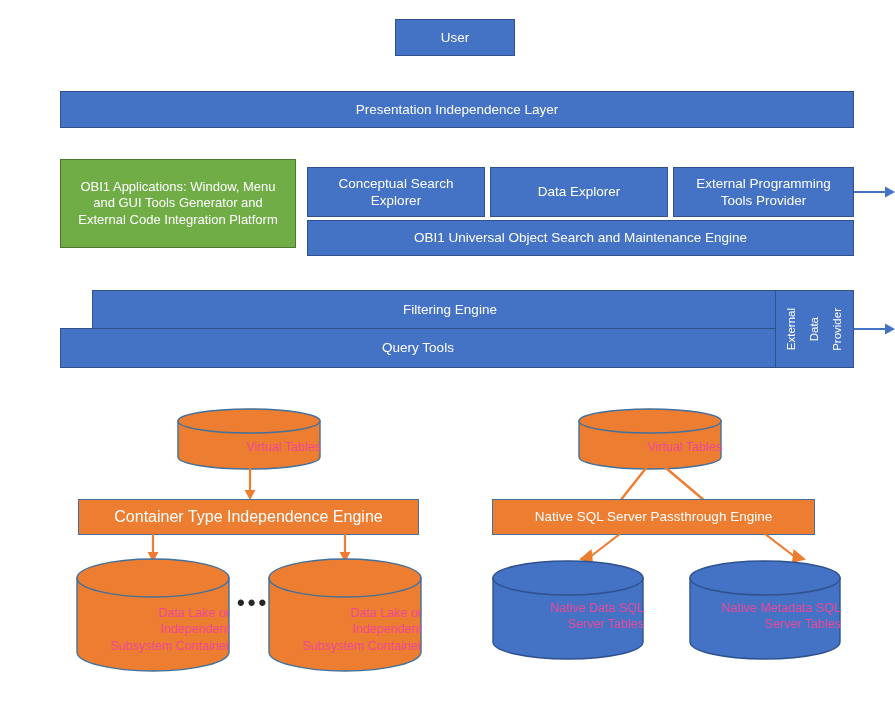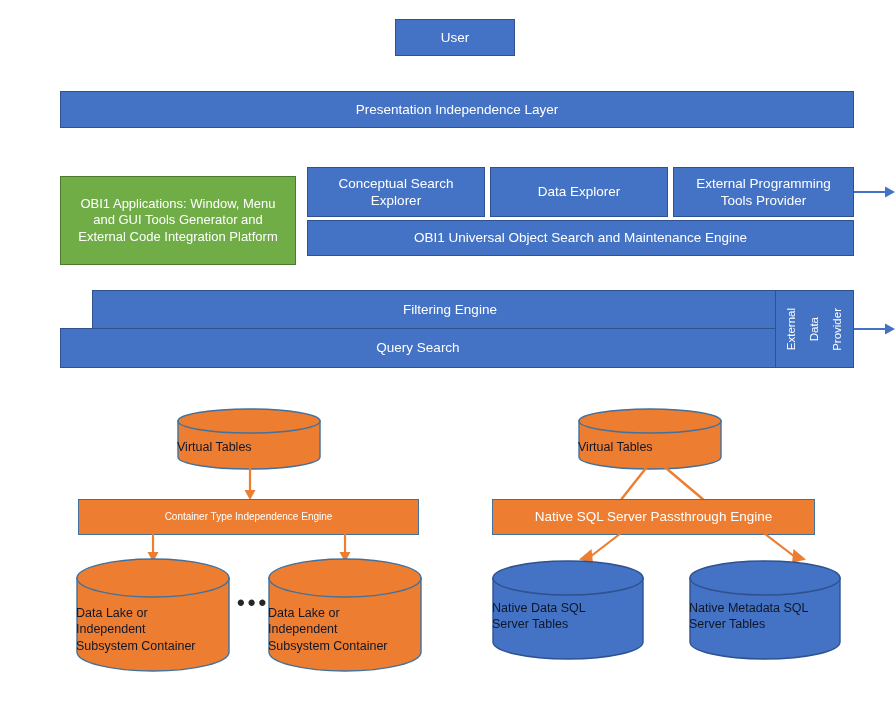--- a/index.html
+++ b/index.html
@@ -54,22 +54,22 @@
   }
   .cyl svg {
     display: block;
     width: 100%;
     height: 100%;
   }
   .cyl-label {
     position: absolute;
     left: 0;
     right: 0;
-    text-align: left;
-    color: #0f172a;
+    text-align: right;
+    color: #ec4899;
     line-height: 1.3;
     pointer-events: none;
   }
   .connector {
     position: absolute;
     pointer-events: none;
   }
   .connector svg { display:block; width:100%; height:100%; overflow: visible; }
   .ellipsis {
     position: absolute;
@@ -86,21 +86,21 @@
 <div id="canvas">
 
   <div class="box blue" style="left:395px; top:19px; width:120px; height:37px; font-size:13.5px;">
     <span>User</span>
   </div>
 
   <div class="box blue" style="left:60px; top:91px; width:794px; height:37px; font-size:13.5px;">
     <span>Presentation Independence Layer</span>
   </div>
 
-  <div class="box green" style="left:60px; top:176px; width:236px; height:89px; font-size:13px; flex-direction:column;">
+  <div class="box green" style="left:60px; top:159px; width:236px; height:89px; font-size:13px; flex-direction:column;">
     <span>OBI1 Applications: Window, Menu</span>
     <span>and GUI Tools Generator and</span>
     <span>External Code Integration Platform</span>
   </div>
 
   <div class="box blue" style="left:307px; top:167px; width:178px; height:50px; font-size:13.5px;">
     <span>Conceptual Search Explorer</span>
   </div>
 
   <div class="box blue" style="left:673px; top:167px; width:181px; height:50px; font-size:13.5px;">
@@ -120,21 +120,21 @@
 
   <div class="box blue" style="left:307px; top:220px; width:547px; height:36px; font-size:13.5px;">
     <span>OBI1 Universal Object Search and Maintenance Engine</span>
   </div>
 
   <div class="box blue" style="left:60px; top:290px; width:716px; height:39px; font-size:13.5px;margin-left:32px;">
     <span>Filtering Engine</span>
   </div>
 
   <div class="box blue" style="left:60px; top:328px; width:716px; height:40px; font-size:13.5px;">
-    <span>Query Search</span>
+    <span>Query Tools</span>
   </div>
 
   <div class="box blue" style="left:775px; top:290px; width:79px; height:78px; font-size:11.5px; flex-direction:row; gap:6px; padding:4px 2px;">
     <span class="vtext">External</span>
     <span class="vtext">Data</span>
     <span class="vtext">Provider</span>
   </div>
 
   <div class="connector" style="left:854px; top:319px; width:41px; height:20px;">
     <svg viewBox="0 0 41 20">
@@ -151,21 +151,21 @@
     <div class="cyl-label" style="top:31px; font-size:12.5px;">Virtual Tables</div>
   </div>
 
   <div class="connector" style="left:240px; top:468px; width:20px; height:32px;">
     <svg viewBox="0 0 20 32">
       <line x1="10" y1="0" x2="10" y2="22" stroke="#ed7d31" stroke-width="2.2"></line>
       <polygon points="4.5,22 15.5,22 10,32" fill="#ed7d31"></polygon>
     </svg>
   </div>
 
-  <div class="box orange" style="left:78px; top:499px; width:341px; height:26px; font-size:10px;">
+  <div class="box orange" style="left:78px; top:499px; width:341px; height:26px; font-size:16px;">
     <span>Container Type Independence Engine</span>
   </div>
 
   <div class="connector" style="left:143px; top:530px; width:20px; height:32px;">
     <svg viewBox="0 0 20 32">
       <line x1="10" y1="0" x2="10" y2="22" stroke="#ed7d31" stroke-width="2.2"></line>
       <polygon points="4.5,22 15.5,22 10,32" fill="#ed7d31"></polygon>
     </svg>
   </div>
   <div class="connector" style="left:335px; top:530px; width:20px; height:32px;">

